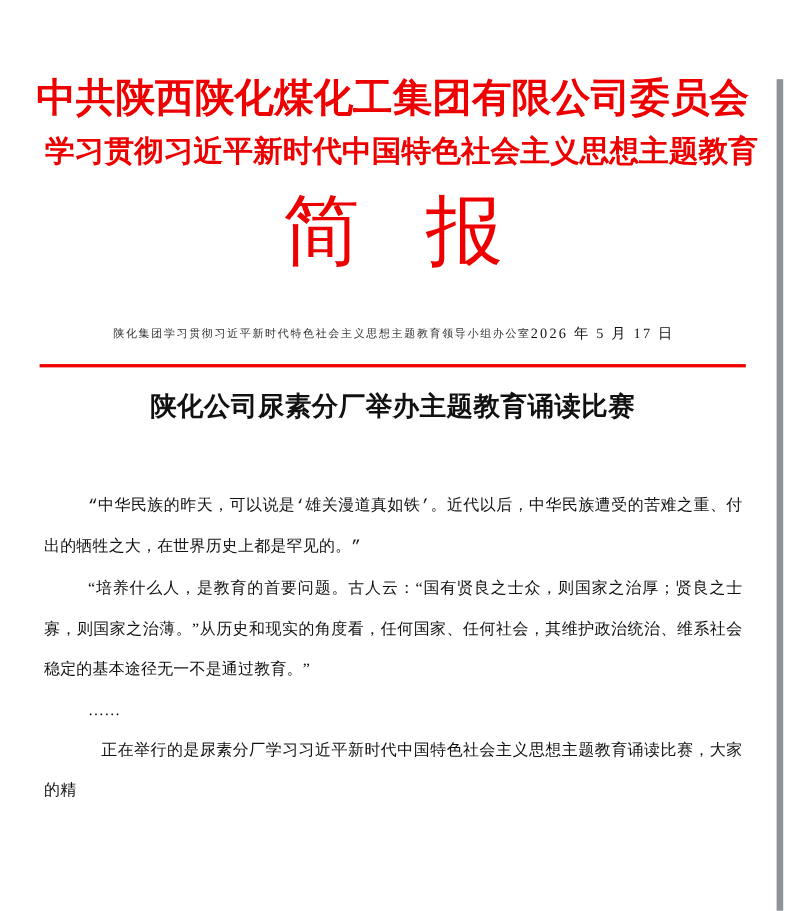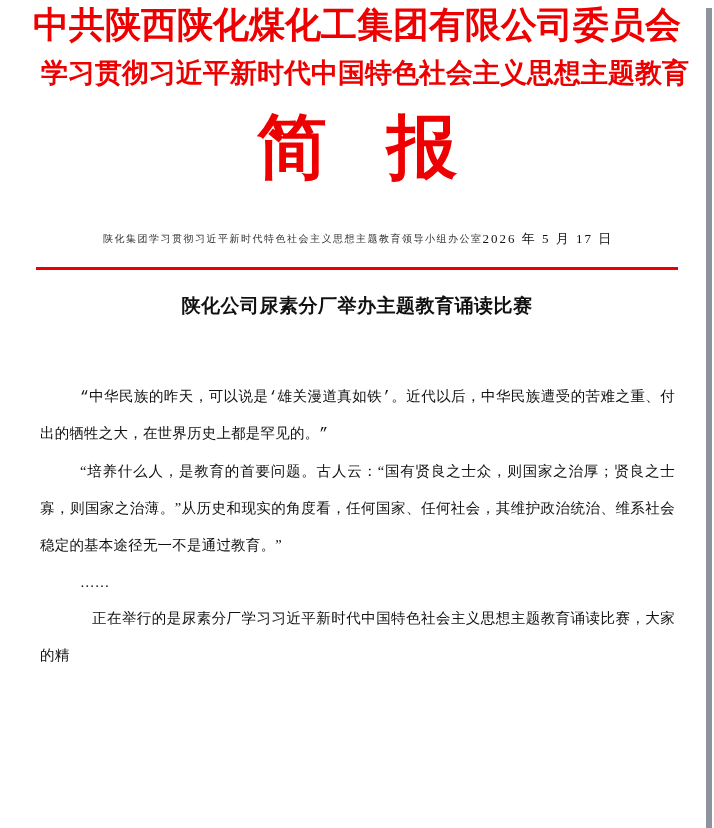--- a/index.html
+++ b/index.html
@@ -13,41 +13,42 @@
     color: #111111;
   }
   .page {
     position: relative;
     width: 714px;
     height: 828px;
     background: #ffffff;
   }
   
   .org-line1 {
+    margin-top: 64px;
     text-align: center;
     color: #ee0000;
     font-weight: 700;
     font-size: 36px;
     line-height: 50px;
     white-space: nowrap;
   }
   .org-line2 {
     text-align: center;
     color: #ee0000;
     font-weight: 700;
     font-size: 27px;
     line-height: 46px;
     white-space: nowrap;
     padding-left: 16px;
   }
   .bulletin-title {
     margin-top: 2px;
     text-align: center;
     color: #ee0000;
-    font-weight: 700;
+    font-weight: 400;
     font-size: 70px;
     line-height: 100px;
     white-space: nowrap;
   }
   .bulletin-gap {
     display: inline-block;
     width: 60px;
   }
   .issue-number {
     margin-top: 16px;
@@ -75,21 +76,21 @@
   }
   .red-rule {
     margin: 19px 36px 0 36px;
     height: 3px;
     background: #ee0000;
   }
   
   .article-title {
     margin: 22px 0 0 0;
     text-align: center;
-    font-size: 19px;
+    font-size: 24px;
     line-height: 28px;
     font-weight: 700;
     letter-spacing: 0.5px;
   }
   .article-body {
     margin: 0 39px 0 40px;
   }
   .para {
     margin: 0;
     font-size: 14.5px;

